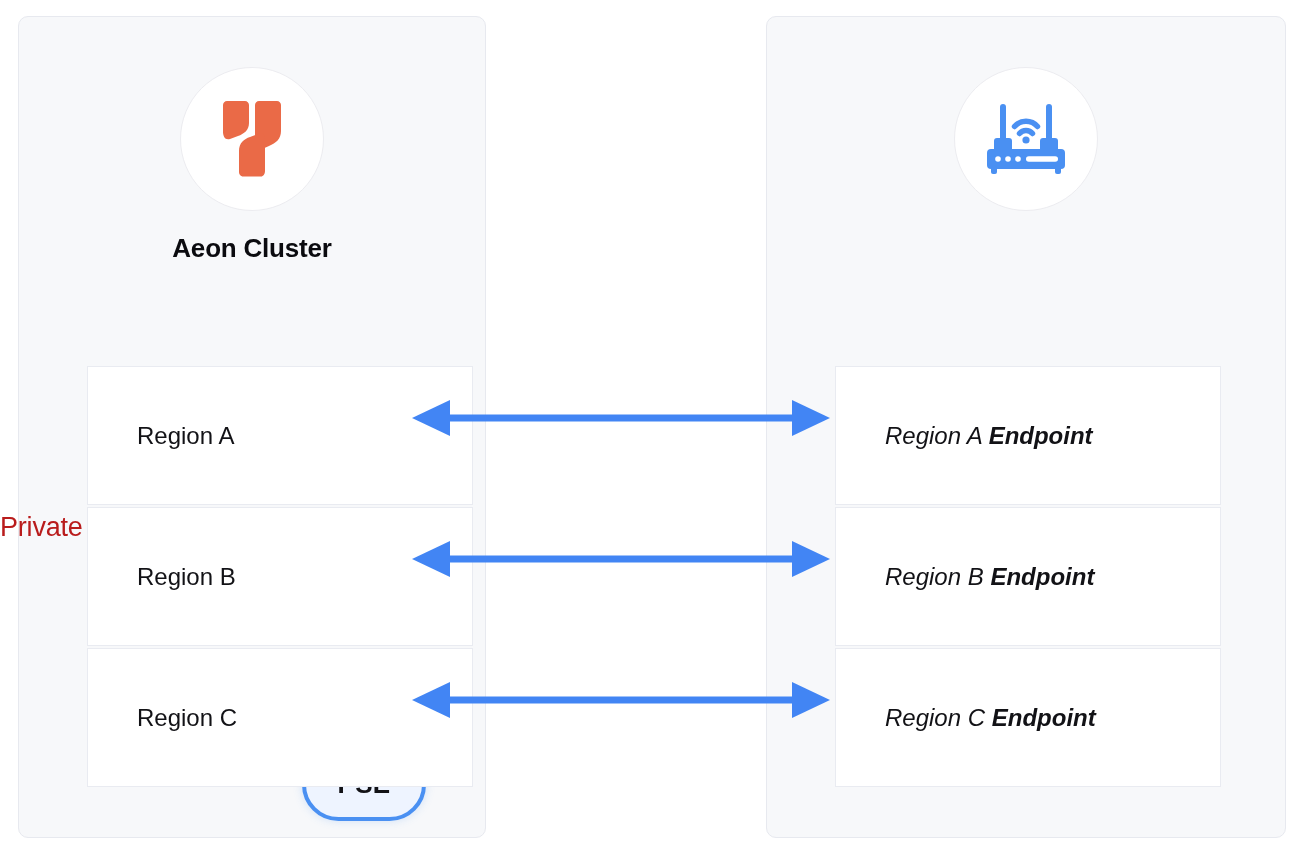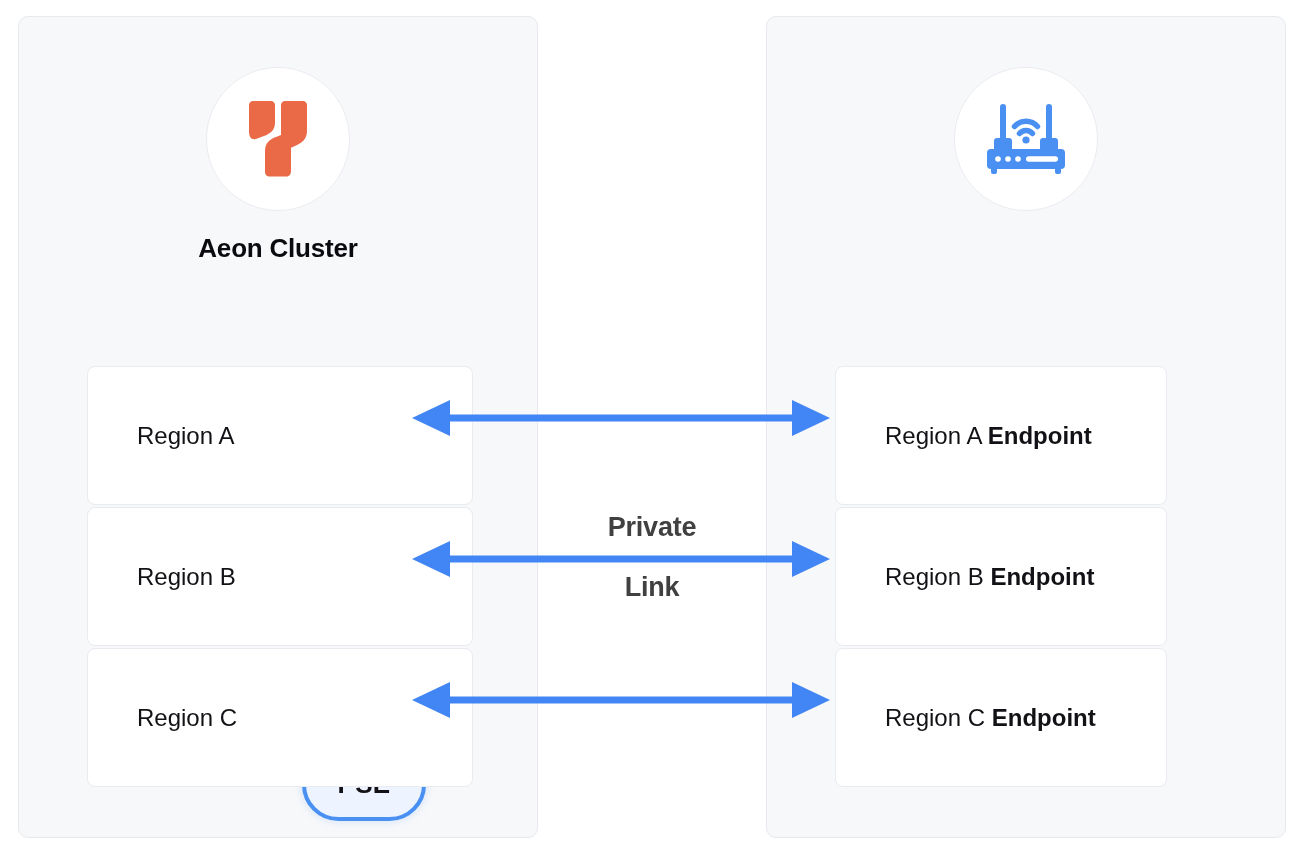--- a/index.html
+++ b/index.html
@@ -25,21 +25,21 @@
   
   .panel {
     position: absolute;
     top: 16px;
     height: 822px;
     background: #f7f8fa;
     border: 1px solid #e7e9ef;
     border-radius: 10px;
     box-sizing: border-box;
   }
-  .panel-left  { left: 18px;  width: 520px; }
+  .panel-left  { left: 18px;  width: 468px; }
   .panel-right { left: 766px; width: 520px; }
 
   
   .panel-header {
     position: absolute;
     top: 50px;
     left: 0;
     right: 0;
     display: flex;
     flex-direction: column;
@@ -70,27 +70,27 @@
     position: absolute;
     top: 349px;
     left: 0;
     right: 0;
   }
   .row-card {
     position: absolute;
     height: 139px;
     background: #ffffff;
     border: 1px solid #e9ebf1;
-    border-radius: 8px;
+    border-radius: 0;
     box-sizing: border-box;
     display: flex;
     align-items: center;
   }
   .row-card.left-card  { left: 68px; width: 386px; }
-  .row-card.right-card { left: 68px; width: 332px; }
+  .row-card.right-card { left: 68px; width: 386px; font-style: italic; }
 
   .row-0 { top: 0px;   }
   .row-1 { top: 141px; align-items: center; }
   .row-2 { top: 282px; align-items: center; }
 
   .region-label {
     font-size: 24px;
     color: #121216;
     margin-left: 49px;
     white-space: nowrap;
@@ -124,24 +124,24 @@
     position: absolute;
     inset: 0;
     pointer-events: none;
   }
 
   
   .link-label {
     position: absolute;
     left: 0;
     right: 0;
-    text-align: center;
-    color: #404040;
+    text-align: left;
+    color: #b91c1c;
     font-size: 27px;
-    font-weight: bold;
+    font-weight: normal;
     letter-spacing: -0.2px;
   }
   .link-label.line-top    { top: 512px; }
   .link-label.line-bottom { top: 572px; }
 
   .logo-svg, .router-svg { display: block; }
 </style>
 </head>
 <body>
 
@@ -239,15 +239,14 @@
 
       <g>
         <line x1="447" y1="700" x2="795" y2="700"></line>
         <polygon points="412,700 450,682 450,718" stroke="none"></polygon>
         <polygon points="830,700 792,682 792,718" stroke="none"></polygon>
       </g>
     </g>
   </svg>
 
   <div class="link-label line-top">Private</div>
-  <div class="link-label line-bottom">Link</div>
 
 </div>
 
 </body></html>

